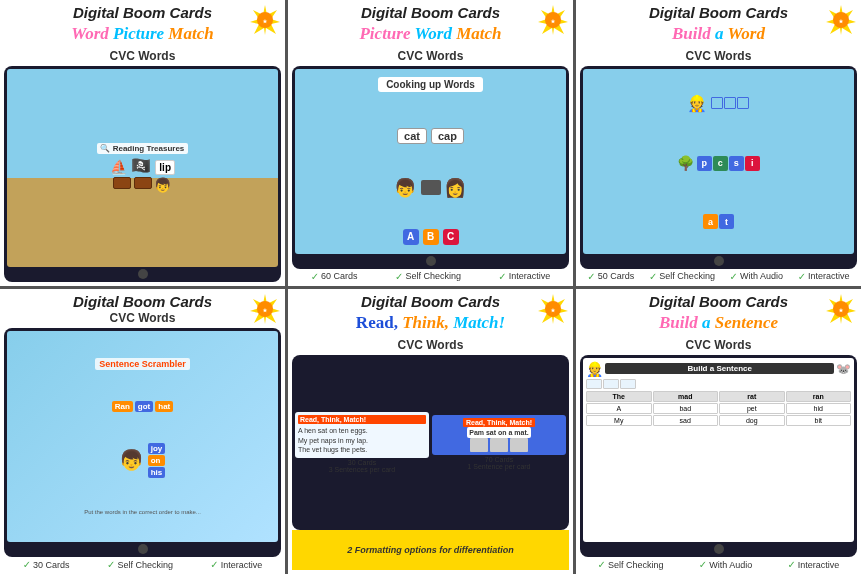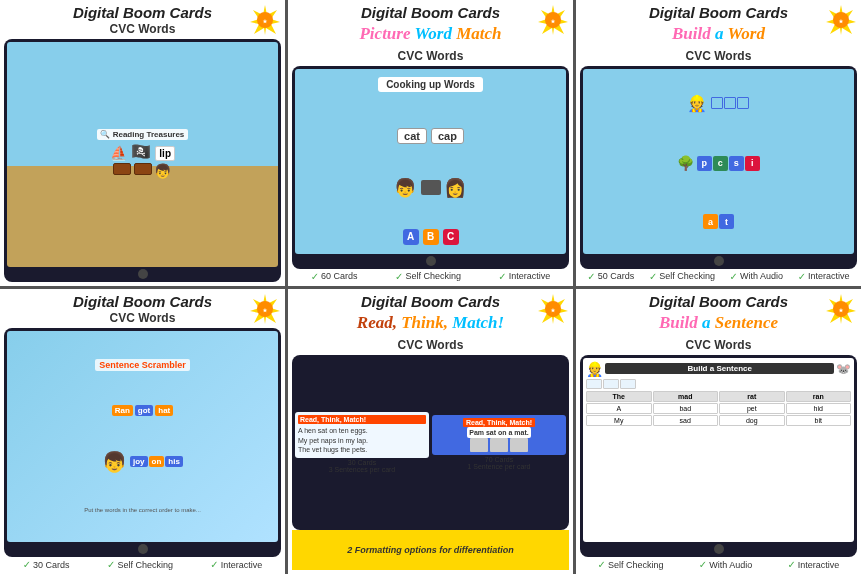--- a/index.html
+++ b/index.html
@@ -88,21 +88,21 @@
     
     .card3 .build-span { color: #ff69b4; font-style: italic; }
     .card3 .a-span { color: #00bfff; font-style: italic; }
     .card3 .word-span3 { color: #ff8c00; font-style: italic; }
 
     
     .card4 .sentence-span { color: #ff69b4; font-style: italic; }
     .card4 .scramblers-span { color: #00bfff; font-style: italic; }
 
     
-    .card5 .read-span { color: #c2410c; font-style: italic; }
+    .card5 .read-span { color: #1d4ed8; }
     .card5 .think-span { color: #ff8c00; font-style: italic; }
     .card5 .match-span5 { color: #00bfff; font-style: italic; }
 
     
     .card6 .build-span6 { color: #ff69b4; font-style: italic; }
     .card6 .a-span6 { color: #00bfff; font-style: italic; }
     .card6 .sentence-span6 { color: #ff8c00; font-style: italic; }
 
     
     .card-footer {
@@ -368,20 +368,23 @@
 
   <div class="card card1">
     <div class="card-header">
       <span class="dbc-title dbc-italic">Digital Boom Cards</span>
 
       <svg width="32" height="32" viewBox="0 0 32 32" style="position:absolute;right:0;top:0;">
         <polygon points="16,1 18,11 28,6 22,15 31,18 22,20 27,30 17,24 16,31 15,24 5,30 10,20 1,18 10,15 4,6 14,11" fill="#ffd700"></polygon>
         <circle cx="16" cy="16" r="8" fill="#ff8c00"></circle>
         <text x="16" y="19" text-anchor="middle" font-size="5" font-weight="bold" fill="#fff">★</text>
       </svg>
+    </div>
+    <div class="title-bar">
+      <span class="word-span">Word </span><span class="picture-span">Picture </span><span class="match-span">Match</span>
     </div>
     <div class="subtitle">CVC Words</div>
     <div class="tablet-frame">
       <div class="tablet-display">
         <div class="pirate-screen">
           <div class="reading-treasures-box">
             <span>🔍</span>
             <span>Reading Treasures</span>
           </div>
           <div class="pirate-chars">
@@ -526,21 +529,21 @@
       <div class="tablet-display">
         <div class="ss-screen">
           <div class="ss-title">Sentence Scrambler</div>
           <div class="ss-word-bar">
             <div class="ss-word">Ran</div>
             <div class="ss-word ss-word-blue">got</div>
             <div class="ss-word">hat</div>
           </div>
           <div style="display:flex;align-items:center;gap:3px;">
             <span style="font-size:20px;">👦</span>
-            <div style="display:flex;flex-direction:row;gap:1px;border-radius:6px;">
+            <div style="display:flex;flex-direction:column;gap:1px;border-radius:6px;">
               <div class="ss-word ss-word-blue">joy</div>
               <div class="ss-word">on</div>
               <div class="ss-word ss-word-blue">his</div>
             </div>
           </div>
           <div style="font-size:6px;color:#555;text-align:center;">Put the words in the correct order to make...</div>
         </div>
       </div>
       <div class="home-btn"></div>
     </div>

